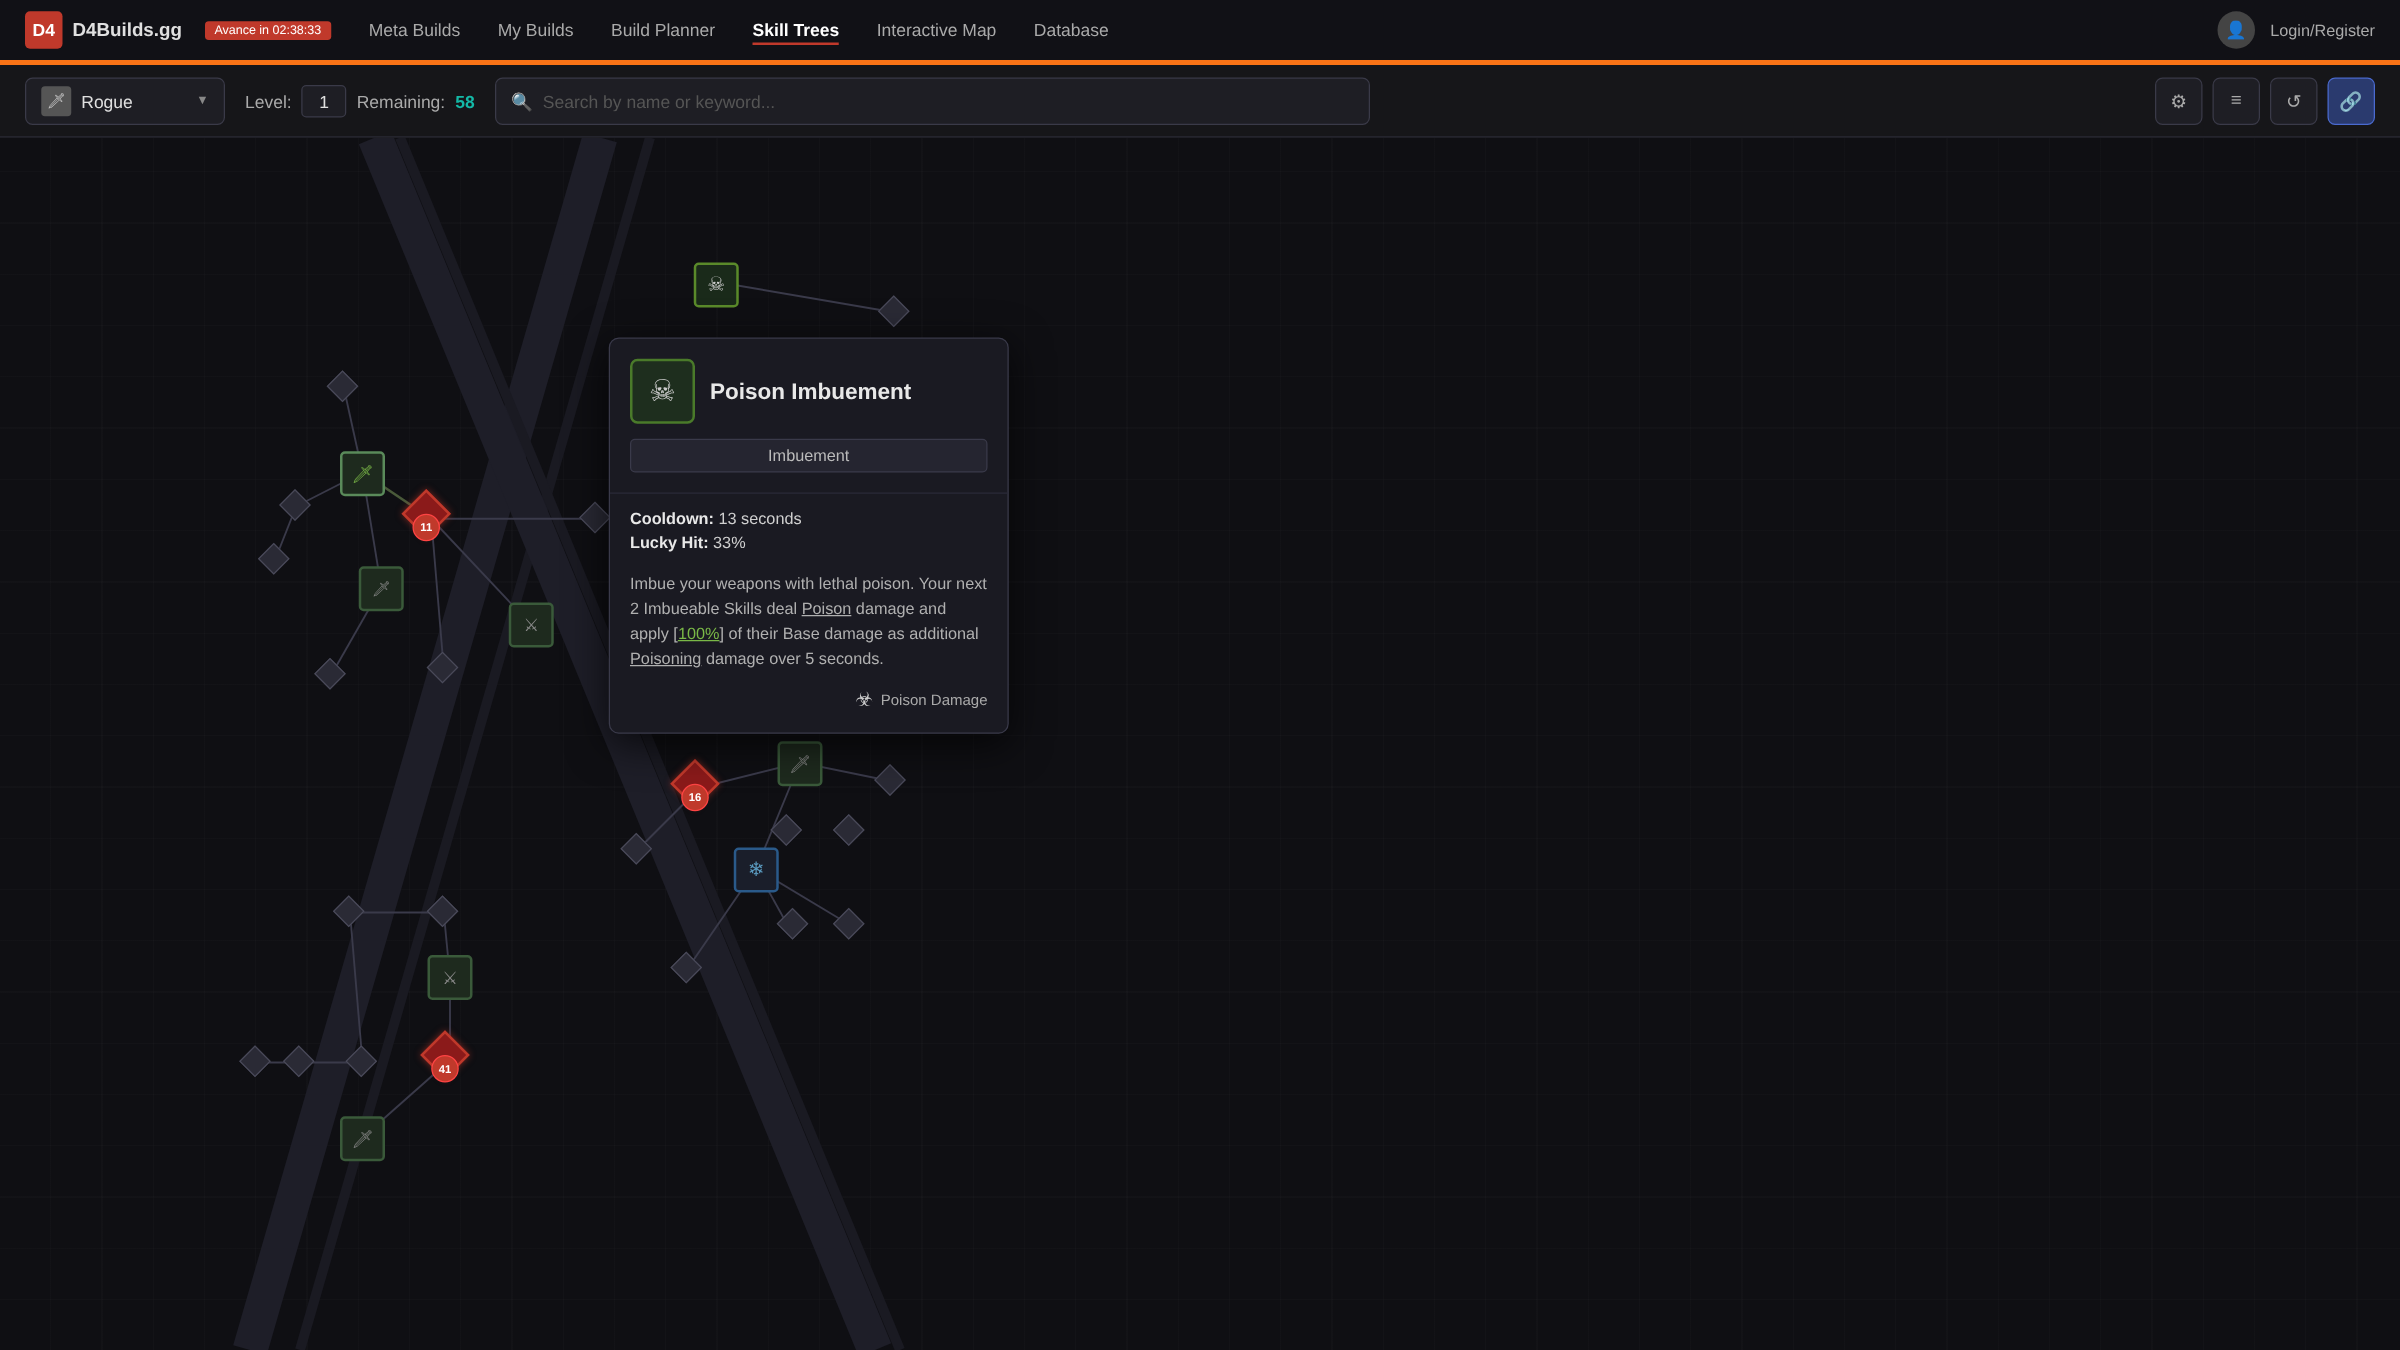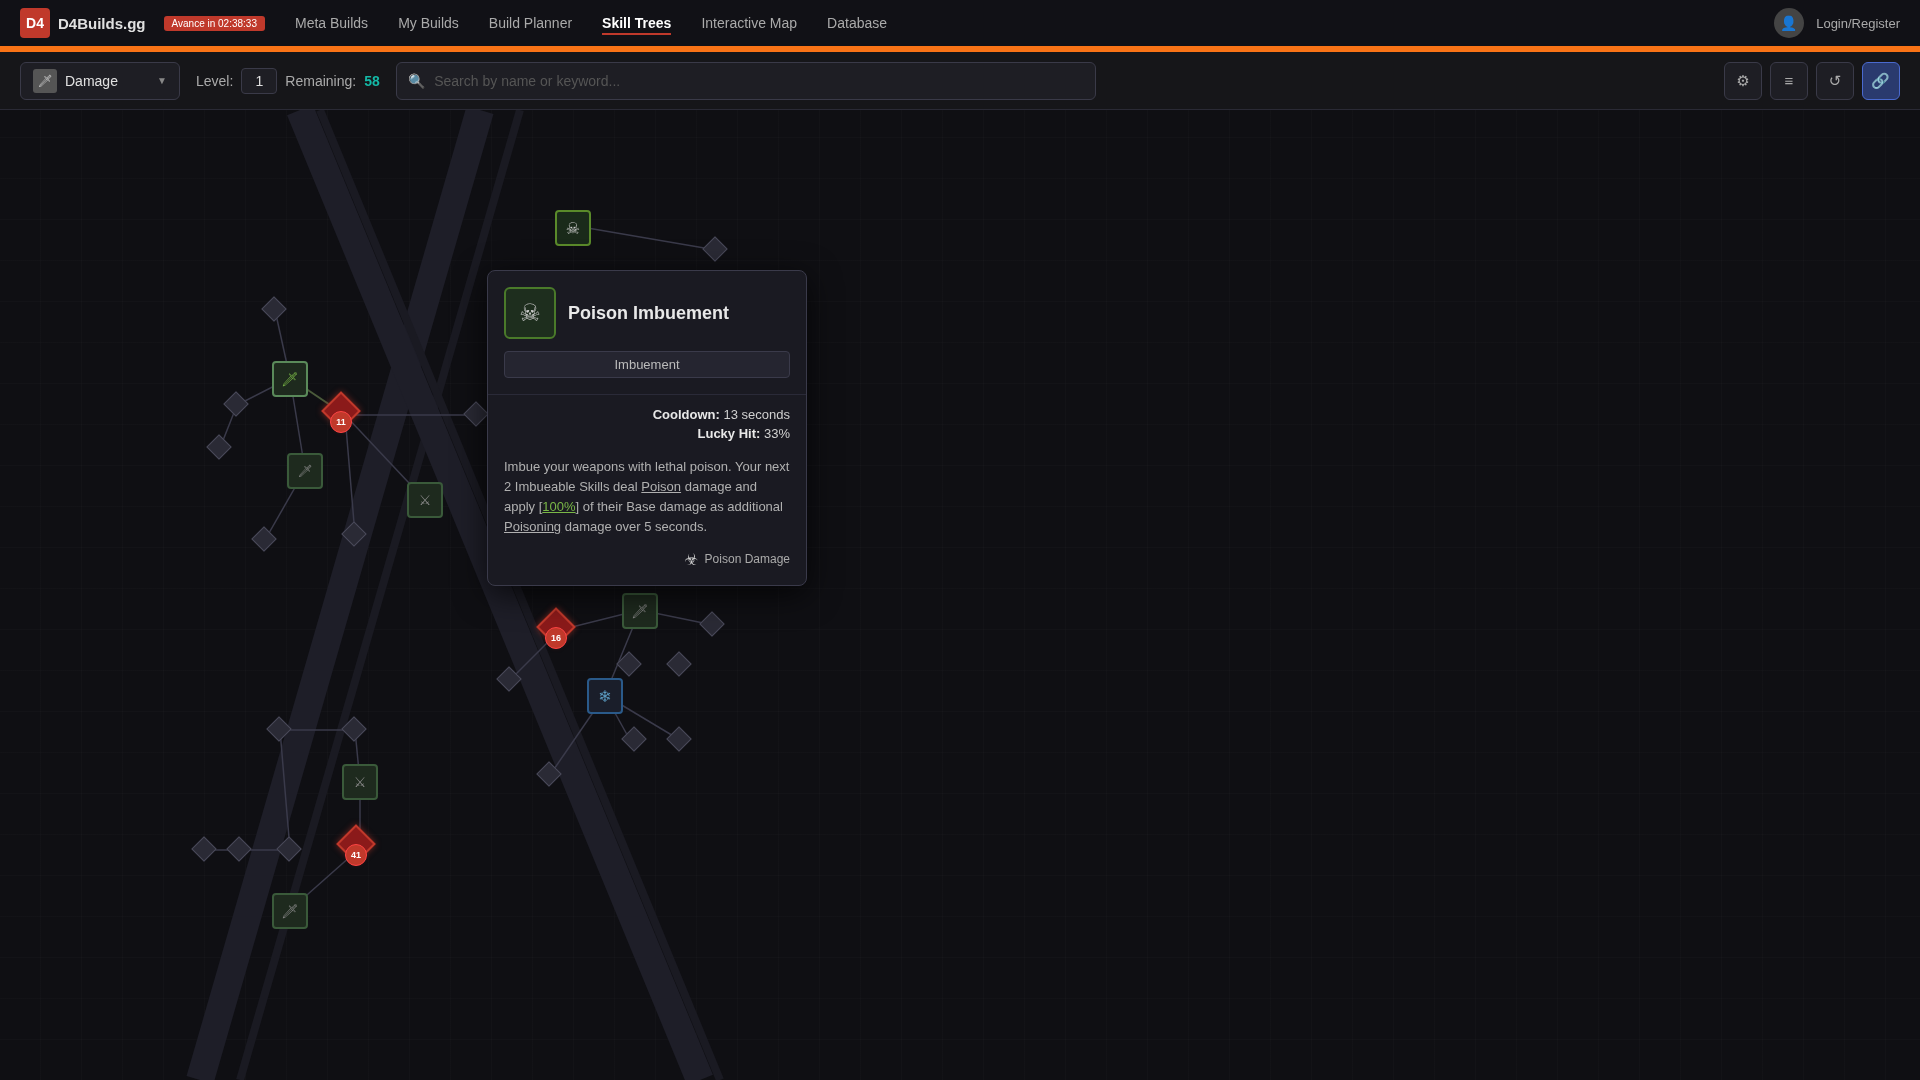--- a/index.html
+++ b/index.html
@@ -13,21 +13,21 @@
       position: relative;
     }
 
     
     .topbar {
       background: #111116;
       display: flex;
       align-items: center;
       height: 52px;
       padding: 0 20px;
-      border-bottom: 6px solid #f97316;
+      border-bottom: 4px solid #f97316;
       position: relative;
       z-index: 100;
     }
     .logo-area {
       display: flex;
       align-items: center;
       gap: 8px;
       margin-right: 30px;
     }
     .logo-icon {
@@ -323,21 +323,20 @@
       color: #bbb;
       width: 100%;
     }
     .popup-divider {
       height: 1px;
       background: #2a2a38;
       margin: 4px 0 12px;
     }
     .popup-stats {
       padding: 0 16px;
-      text-align: right;
     }
     .popup-stat {
       font-size: 13px;
       color: #d0d0d0;
       margin-bottom: 4px;
     }
     .popup-stat strong {
       color: #e8e8e8;
     }
     .popup-desc {
@@ -396,21 +395,21 @@
 
   <div class="user-area">
     <div class="user-avatar">👤</div>
     <span class="login-btn">Login/Register</span>
   </div>
 </div>
 
 <div class="toolbar">
   <div class="class-selector">
     <div class="class-icon">🗡</div>
-    <span class="class-name">Damage</span>
+    <span class="class-name">Rogue</span>
     <span class="chevron-down">▼</span>
   </div>
 
   <div class="level-group">
     <span>Level:</span>
     <div class="level-value">1</div>
     <span>Remaining:</span>
     <span class="remaining-value">58</span>
   </div>
 

